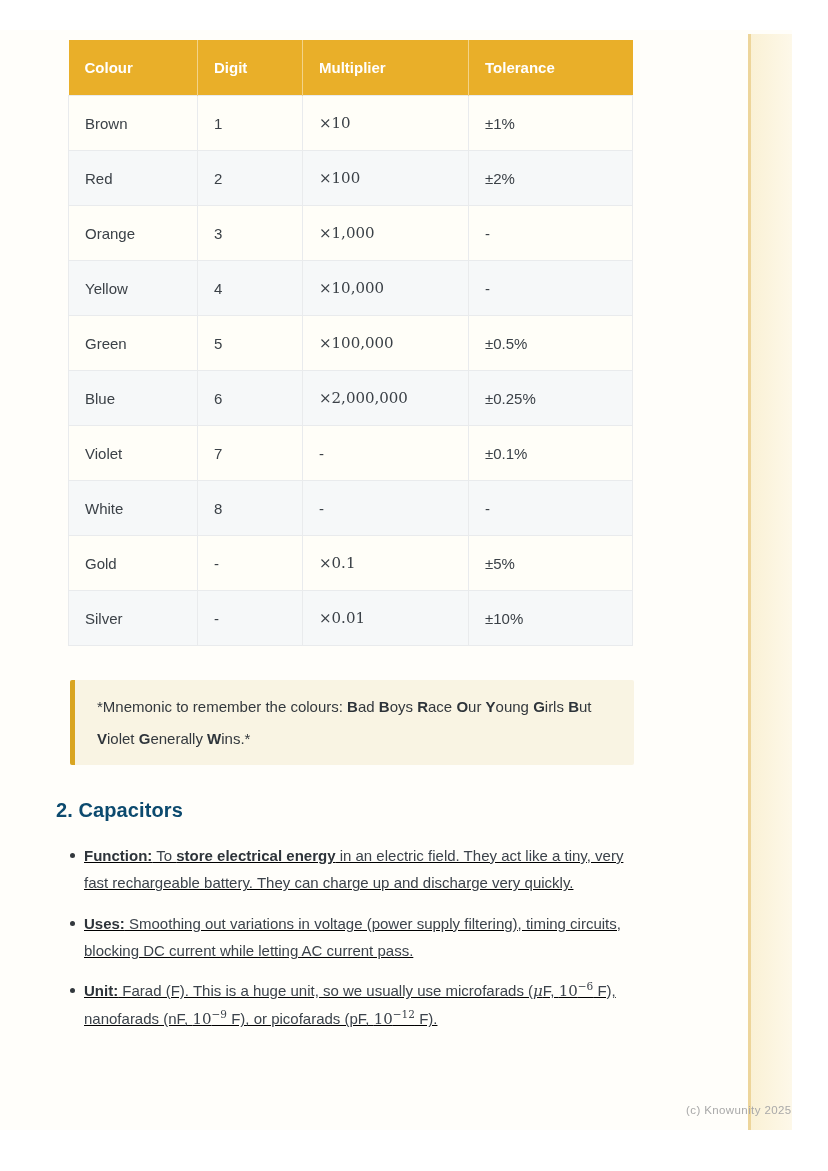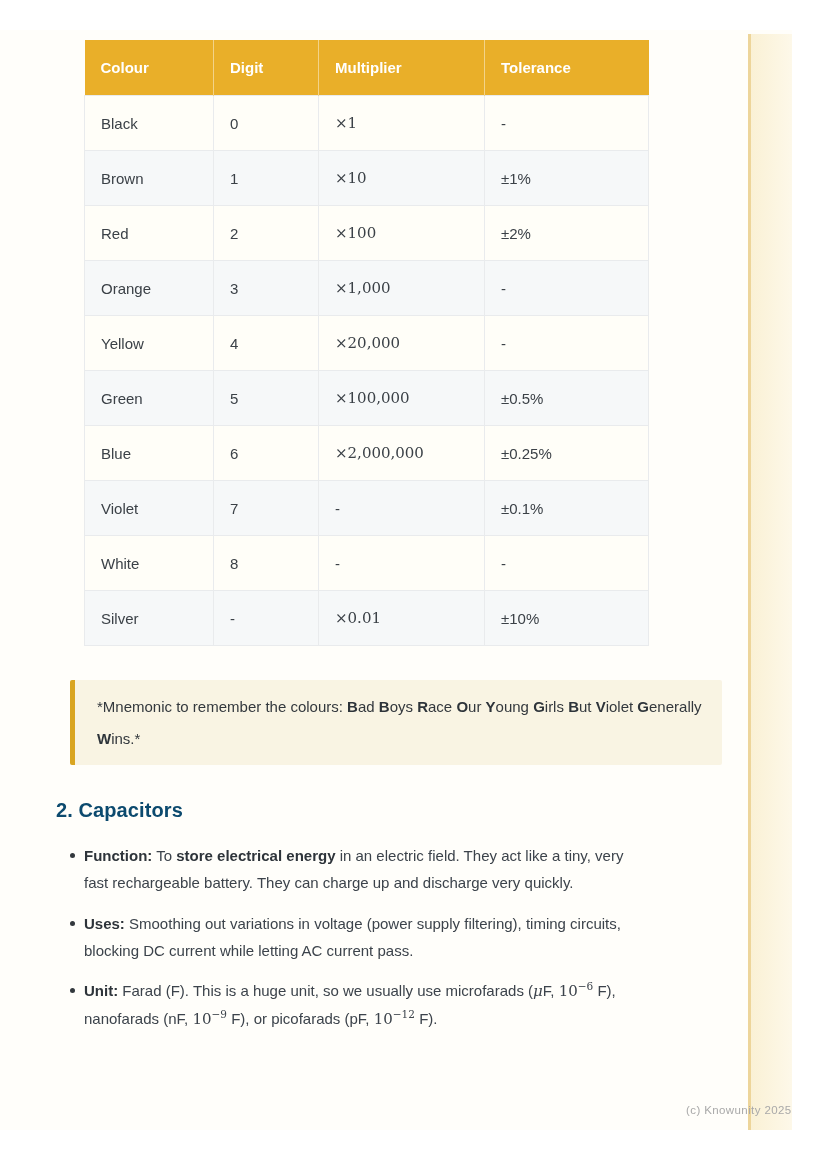--- a/index.html
+++ b/index.html
@@ -14,21 +14,21 @@
   }
   .ribbon {
     position: absolute; top: 4px; right: 0; width: 41px; height: 1096px;
     background: linear-gradient(to right, #FAF1D5, #FDF8E9);
     border-left: 3px solid #EDD59A;
   }
   .content { position: absolute; left: 56px; top: 0; width: 578px; }
 
   table {
     border-collapse: collapse; table-layout: fixed;
-    width: 564px; margin: 10px 0 0 28px;
+    width: 564px; margin: 10px 0 0 12px;
   }
   col.c1 { width: 129px; } col.c2 { width: 105px; }
   col.c3 { width: 166px; } col.c4 { width: 164px; }
   th {
     background: #E9AF29; color: #ffffff; font-weight: 600; font-size: 15px;
     text-align: left; padding: 0 16px; height: 55px;
     border-right: 1px solid rgba(255,255,255,0.45);
   }
   th:last-child { border-right: none; }
   td {
@@ -37,32 +37,33 @@
     vertical-align: middle;
   }
   tbody tr:nth-child(odd) td  { background: #FFFEF8; }
   tbody tr:nth-child(even) td { background: #F6F8F9; }
 
   .math { font-family: "DejaVu Serif", serif; }
   .italic { font-style: italic; }
   sup { font-size: 10.5px; line-height: 0; }
 
   .note {
-    margin: 34px 0 0 14px; width: 652px; box-sizing: border-box;
+    margin: 34px 0 0 14px; width: 564px; box-sizing: border-box;
     background: #F9F4E3; border-left: 5px solid #D9A521; border-radius: 2px;
     padding: 11px 20px 11px 22px;
     font-size: 15px; line-height: 2.1; color: #33383D;
   }
   h2.section {
     margin: 34px 0 0 0; font-size: 20px; font-weight: 700; color: #0c4a6e;
     letter-spacing: 0.1px;
   }
   ul.bullets {
     list-style: none; margin: 20px 0 13px 0; padding: 0 0 0 28px;
     width: 550px;
+    text-decoration: underline;
   }
   ul.bullets li {
     position: relative; font-size: 15px; line-height: 1.82; color: #3C434B;
     margin-bottom: 13px;
   }
   ul.bullets li::before {
     content: ""; position: absolute; left: -14px; top: 11px;
     width: 5px; height: 5px; border-radius: 50%; background: #33383D;
   }
   strong { font-weight: 700; color: #2E343A; }
@@ -89,47 +90,41 @@
       <thead>
         <tr id="thead-row">
             <th>Colour</th>
             <th>Digit</th>
             <th>Multiplier</th>
             <th>Tolerance</th>
           </tr>
       </thead>
       <tbody id="table-body">
           <tr>
-            <td>Black</td>
-            <td>0</td>
-            <td class="math">×1</td>
-            <td>-</td>
-          </tr>
-          <tr>
             <td>Brown</td>
             <td>1</td>
             <td class="math">×10</td>
             <td>±1%</td>
           </tr>
           <tr>
             <td>Red</td>
             <td>2</td>
             <td class="math">×100</td>
             <td>±2%</td>
           </tr>
           <tr>
             <td>Orange</td>
             <td>3</td>
             <td class="math">×1,000</td>
             <td>-</td>
           </tr>
           <tr>
             <td>Yellow</td>
             <td>4</td>
-            <td class="math">×20,000</td>
+            <td class="math">×10,000</td>
             <td>-</td>
           </tr>
           <tr>
             <td>Green</td>
             <td>5</td>
             <td class="math">×100,000</td>
             <td>±0.5%</td>
           </tr>
           <tr>
             <td>Blue</td>
@@ -143,20 +138,26 @@
             <td>-</td>
             <td>±0.1%</td>
           </tr>
           <tr>
             <td>White</td>
             <td>8</td>
             <td>-</td>
             <td>-</td>
           </tr>
           <tr>
+            <td>Gold</td>
+            <td>-</td>
+            <td class="math">×0.1</td>
+            <td>±5%</td>
+          </tr>
+          <tr>
             <td>Silver</td>
             <td>-</td>
             <td class="math">×0.01</td>
             <td>±10%</td>
           </tr>
         </tbody>
     </table>
 
     <blockquote class="note">
       <span id="note-text"><span>*Mnemonic to remember the colours: </span><strong>B</strong><span>ad </span><strong>B</strong><span>oys </span><strong>R</strong><span>ace </span><strong>O</strong><span>ur </span><strong>Y</strong><span>oung </span><strong>G</strong><span>irls </span><strong>B</strong><span>ut </span><strong>V</strong><span>iolet </span><strong>G</strong><span>enerally </span><strong>W</strong><span>ins.*</span></span>

